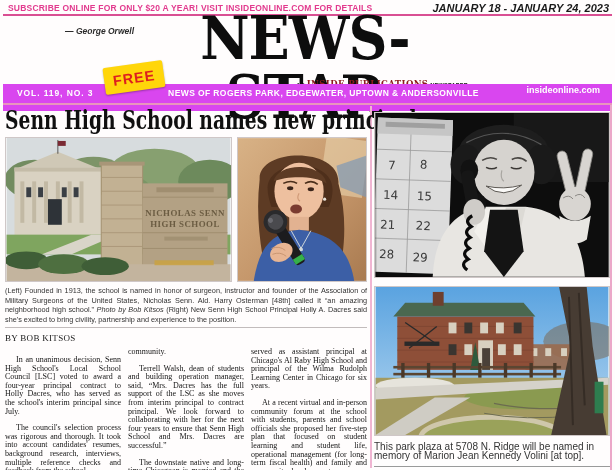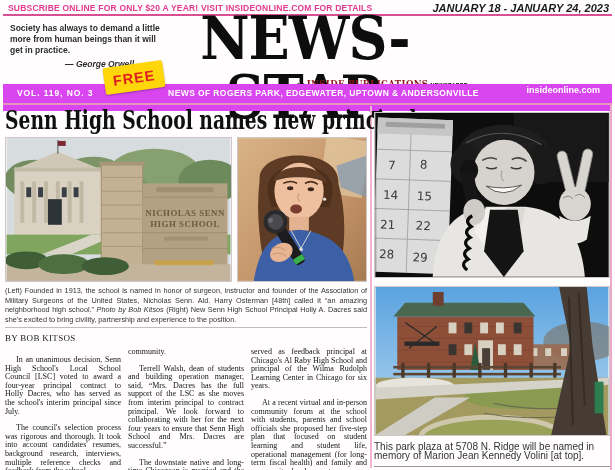--- a/index.html
+++ b/index.html
@@ -78,21 +78,20 @@
 
 <div class="page">
 
   <div class="topbar">
     <span class="subscribe">SUBSCRIBE ONLINE FOR ONLY $20 A YEAR! VISIT INSIDEONLINE.COM FOR DETAILS</span>
     <span class="daterange">JANUARY 18 - JANUARY 24, 2023</span>
   </div>
   <div class="top-rule"></div>
 
   <div class="quote-box">
-    <span>Society has always to demand a little more from human beings than it will get in practice.</span>
     <span class="quote-attr">— George Orwell</span>
   </div>
   <div class="mast-title">NEWS-STAR</div>
   <div class="mast-sub">
     <span class="sub-sm">AN </span><span class="sub-brand">INSIDE PUBLICATIONS</span><span class="sub-sm"> NEWSPAPER</span>
   </div>
   <div class="free-sticker">
     <span>FREE</span>
   </div>
 
@@ -210,21 +209,21 @@
       <div class="col">
         <p class="ind">In an unanimous decision, Senn High School's Local School Council [LSC] voted to award a four-year principal contract to Holly Dacres, who has served as the school's interim principal since July.</p>
         <p class="ind">The council's selection process was rigorous and thorough. It took into account candidates' resumes, background research, interviews, multiple reference checks and feedback from the school</p>
       </div>
       <div class="col">
         <p>community.</p>
         <p class="ind">Terrell Walsh, dean of students and building operation manager, said, “Mrs. Dacres has the full support of the LSC as she moves from interim principal to contract principal. We look forward to collaborating with her for the next four years to ensure that Senn High School and Mrs. Dacres are successful.”</p>
         <p class="ind">The downstate native and long-time Chicagoan is married and the mother of a fourth-grader and fifth-grader in the Chicago Public</p>
       </div>
       <div class="col">
-        <p>served as feedback principal at Chicago's Al Raby High School and principal of the Wilma Rudolph Learning Center in Chicago for six years.</p>
+        <p>served as assistant principal at Chicago's Al Raby High School and principal of the Wilma Rudolph Learning Center in Chicago for six years.</p>
         <p class="ind">At a recent virtual and in-person community forum at the school with students, parents and school officials she proposed her five-step plan that focused on student learning and student life, operational management (for long-term fiscal health) and family and community development.</p>
       </div>
     </div>
   </div>
 
   <div class="sidebar">
 
     <svg class="photo-frame" width="236" height="166" viewBox="0 0 236 166" style="position:absolute;left:0;top:0;">
       <rect width="236" height="166" fill="#0d0d0d"></rect>
       <rect x="140" y="0" width="96" height="70" fill="#181818"></rect>

